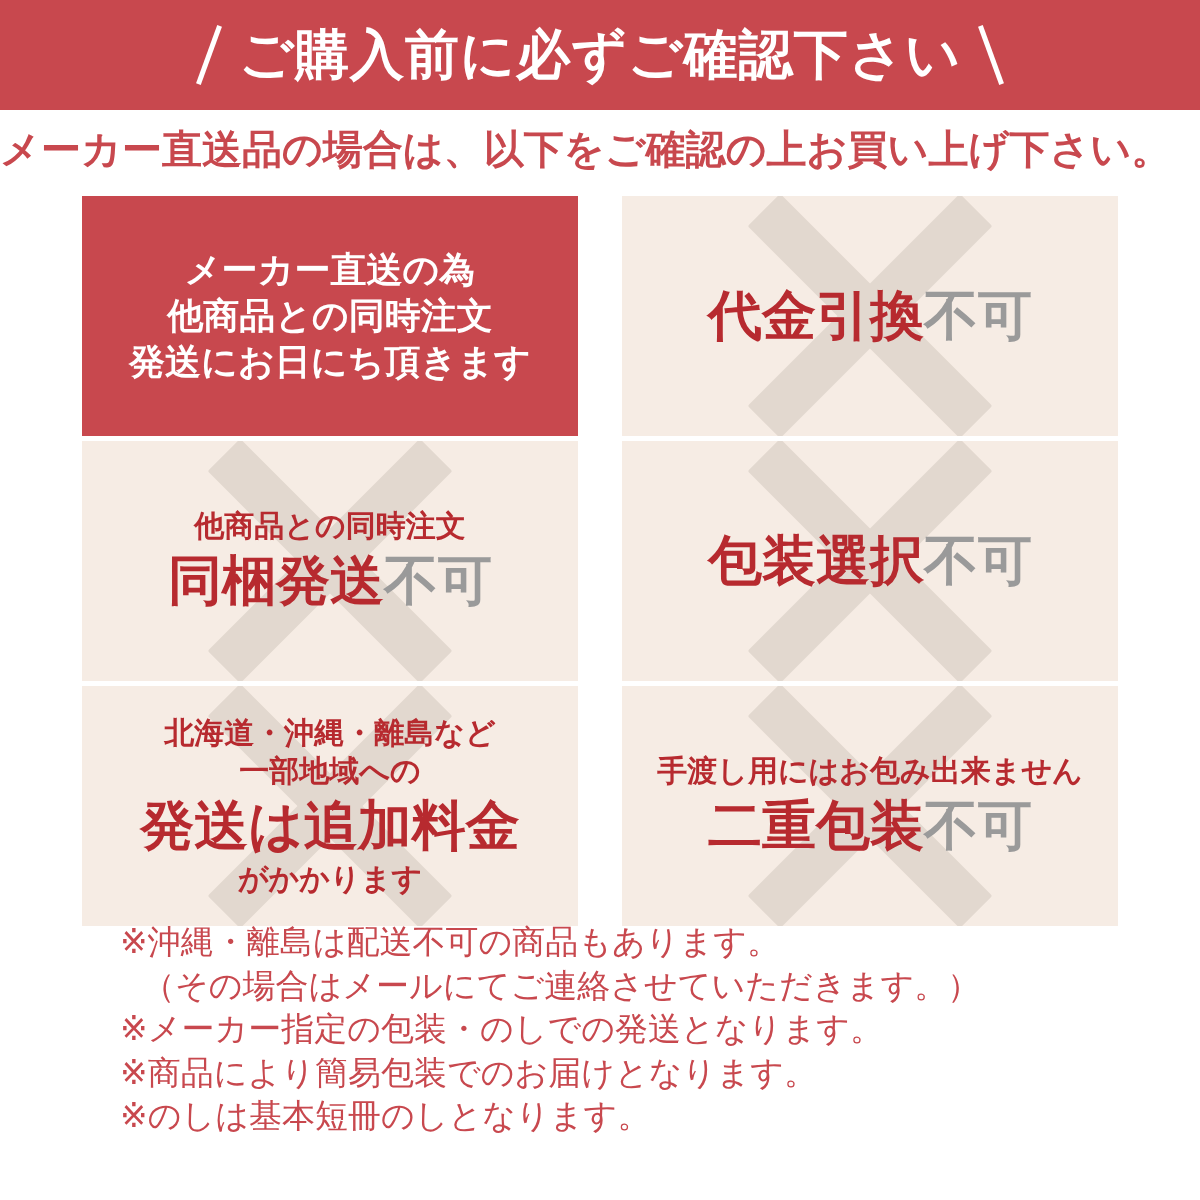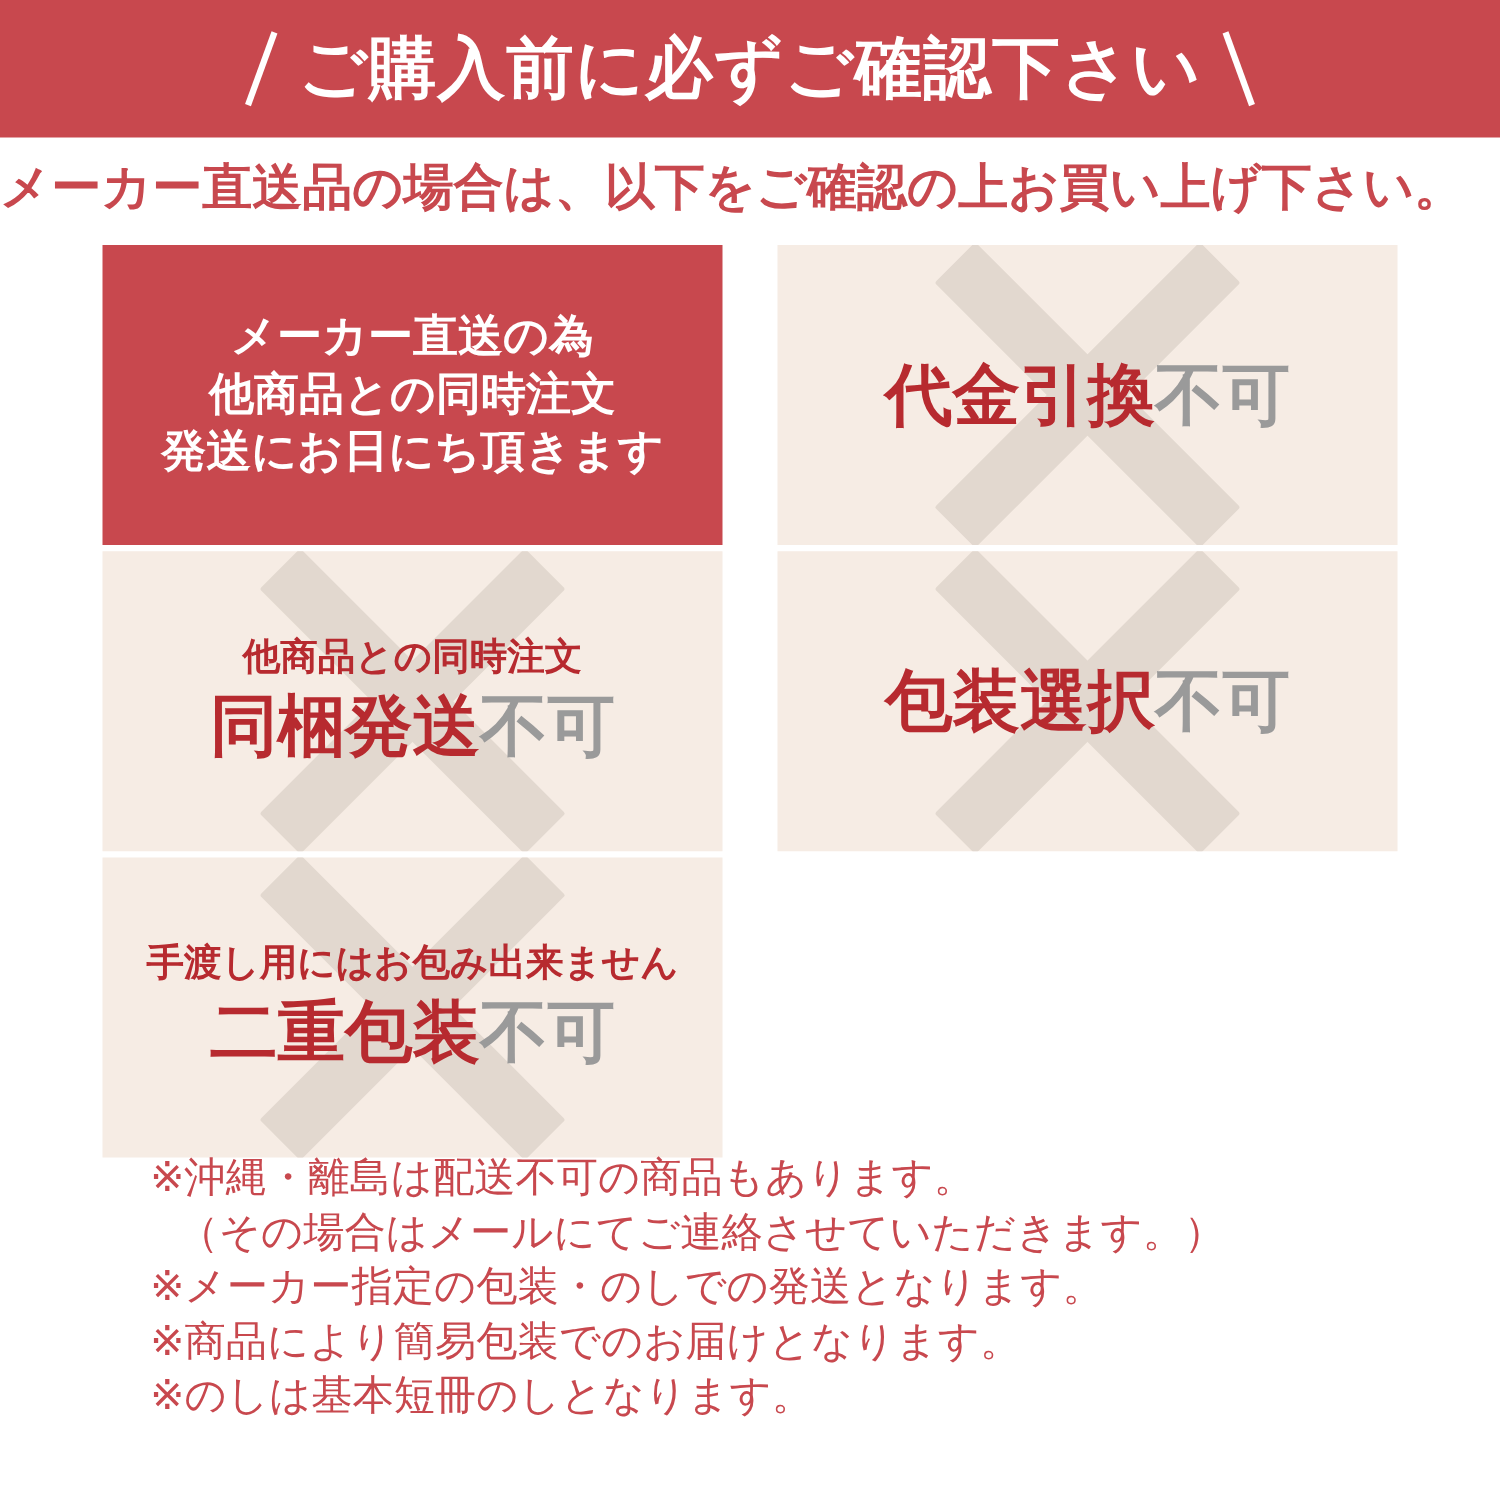--- a/index.html
+++ b/index.html
@@ -225,20 +225,32 @@
         <span class="a"></span>
           <span class="b"></span>
       </div>
       <div class="card-content">
         <div class="line">
           <span class="t-red">包装選択</span><span class="t-gray">不可</span>
         </div>
       </div>
     </div>
 
+    <div class="card">
+      <div class="xmark">
+        <span class="a"></span>
+          <span class="b"></span>
+      </div>
+      <div class="card-content">
+        <div class="line t-red-sm">北海道・沖縄・離島など</div>
+        <div class="line t-red-sm">一部地域への</div>
+        <div class="line t-red">発送は追加料金</div>
+        <div class="line t-red-sm">がかかります</div>
+      </div>
+    </div>
 
     <div class="card">
       <div class="xmark">
         <span class="a"></span>
           <span class="b"></span>
       </div>
       <div class="card-content">
         <div class="line t-red-sm">手渡し用にはお包み出来ません</div>
         <div class="line">
           <span class="t-red">二重包装</span><span class="t-gray">不可</span>

